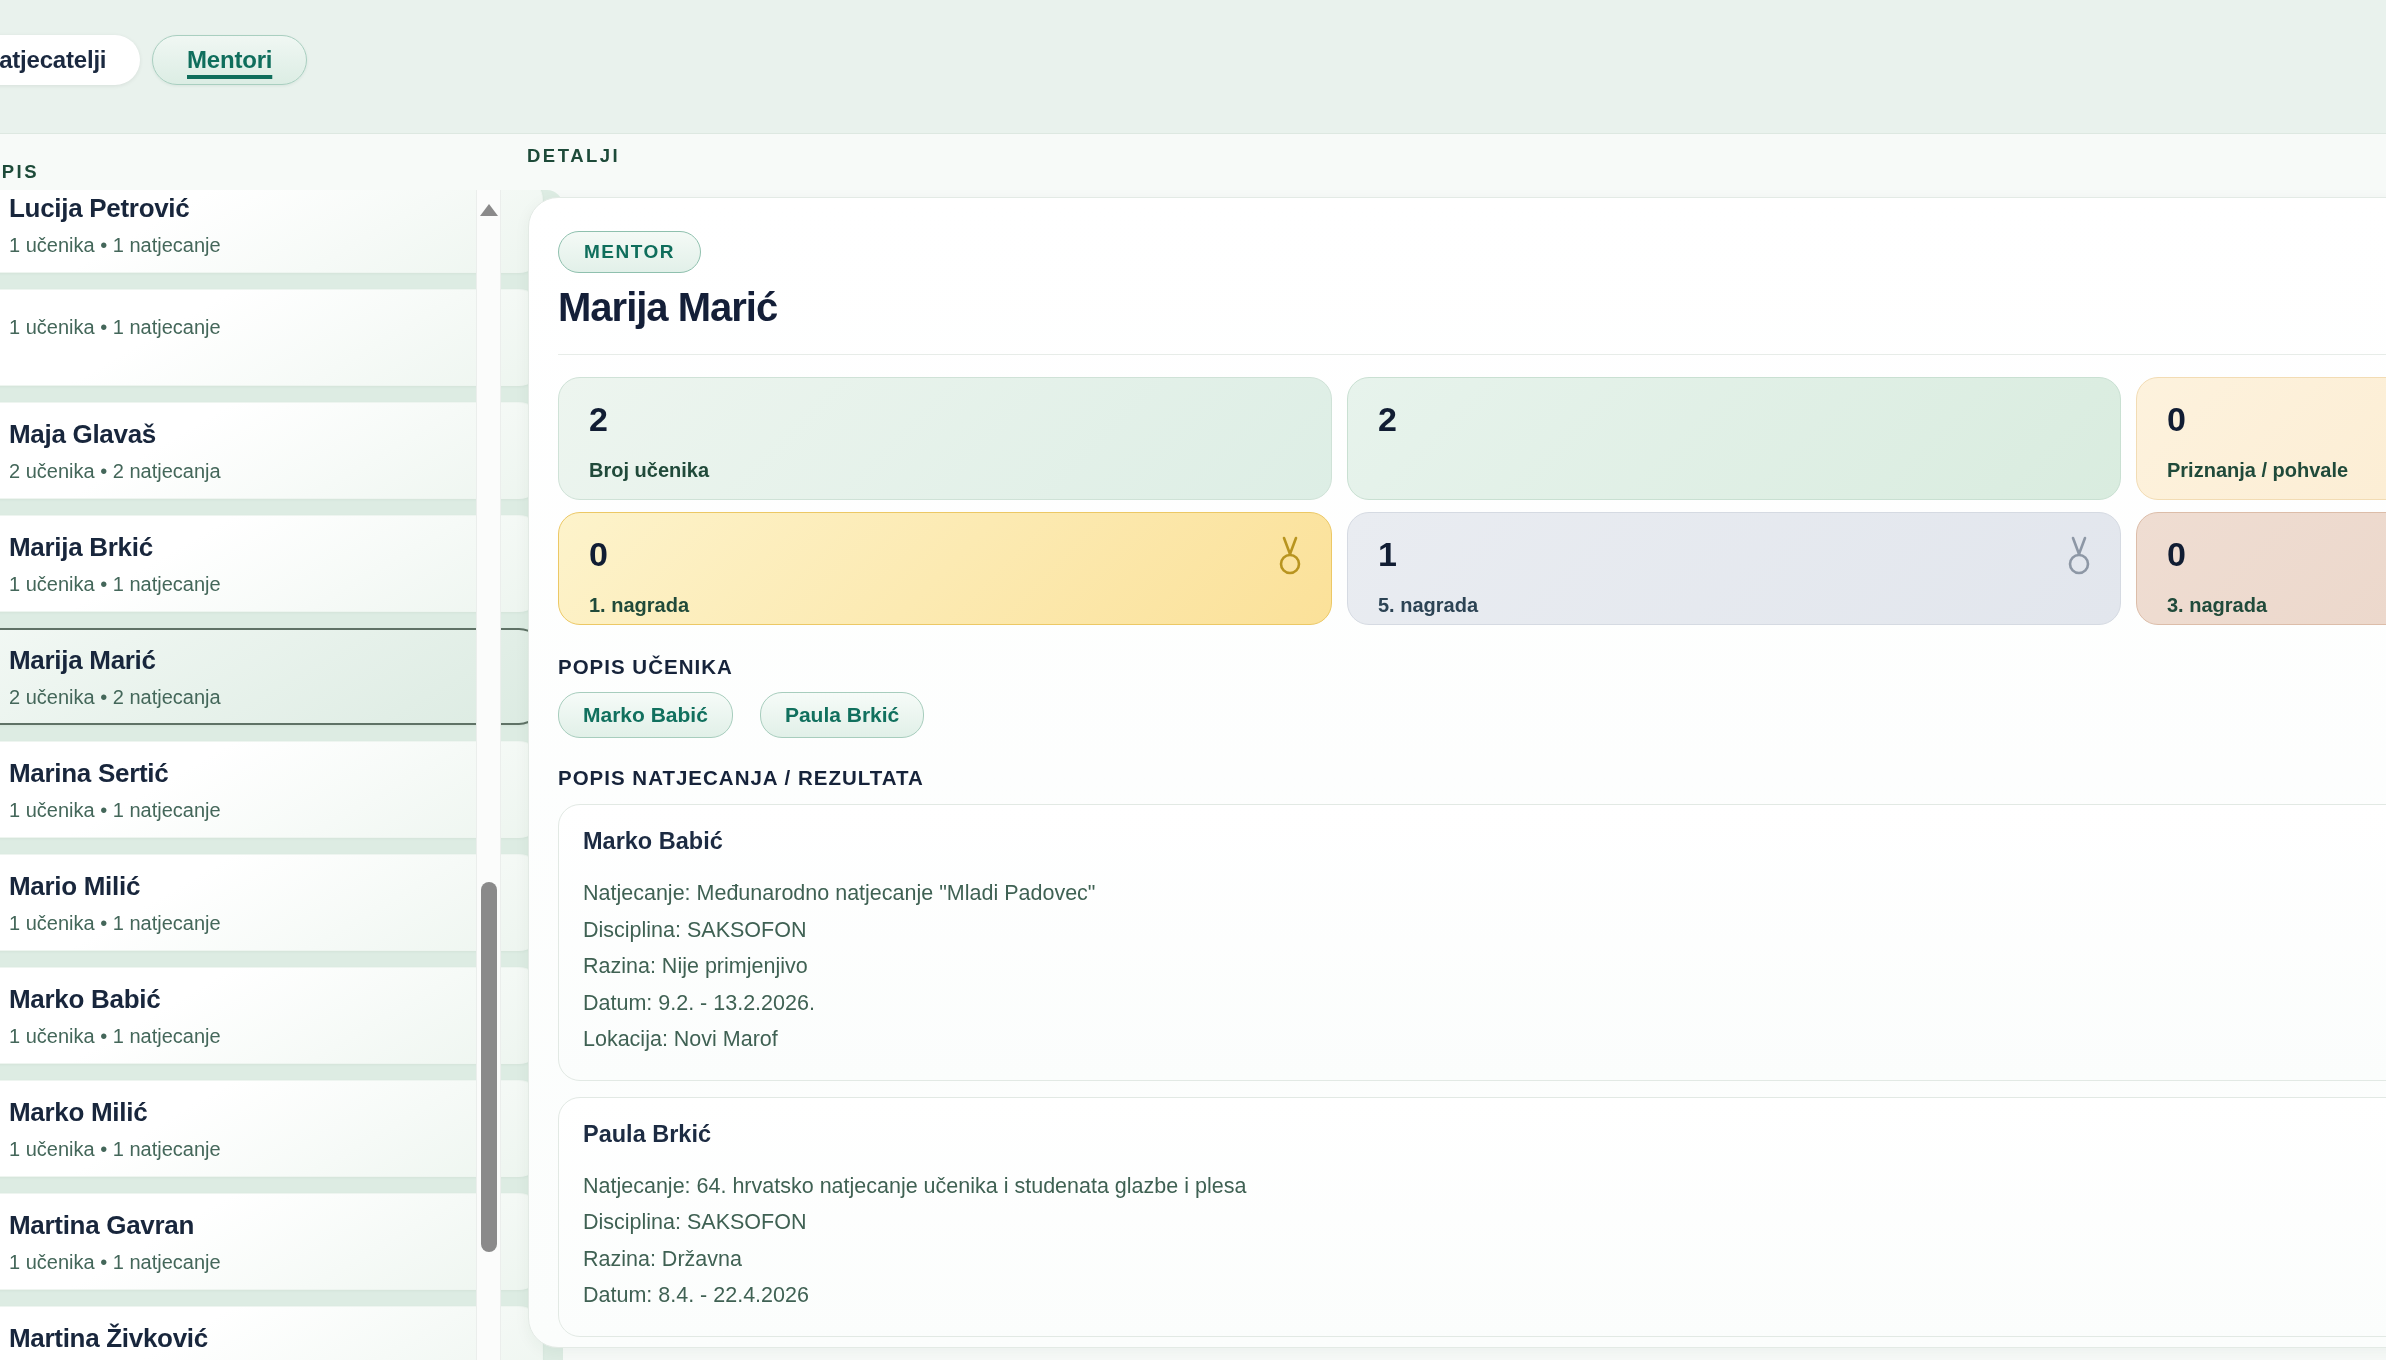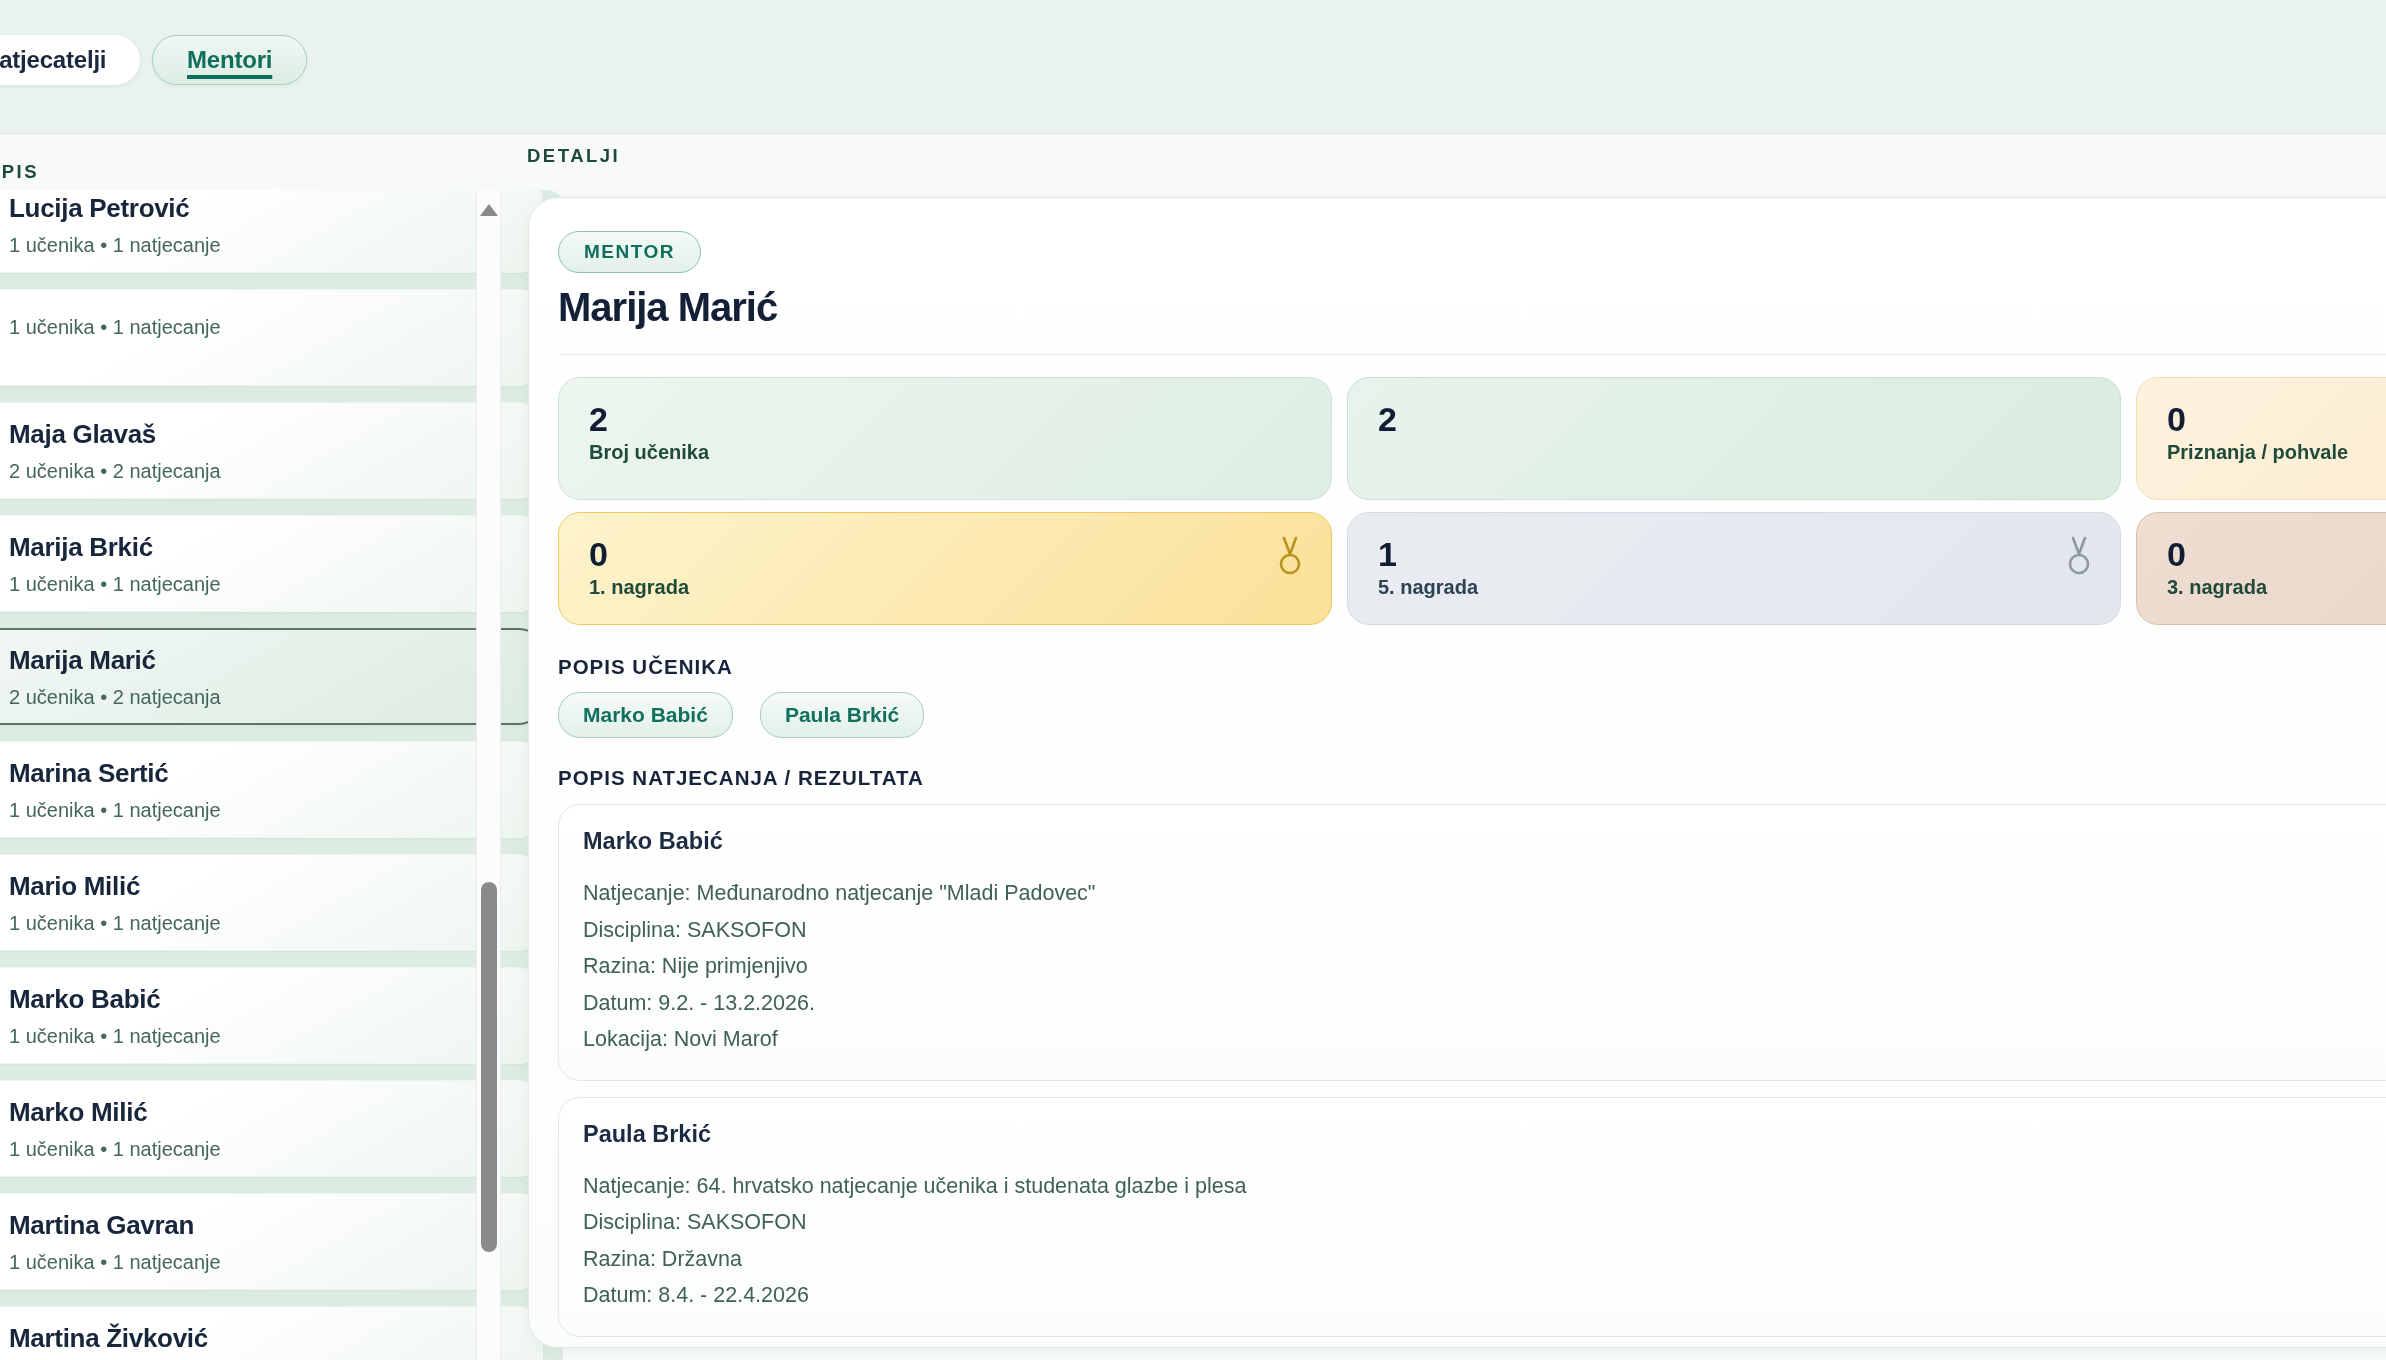--- a/index.html
+++ b/index.html
@@ -94,21 +94,21 @@
   
   .stats-grid{
     margin-top:22px;display:grid;
     grid-template-columns:repeat(3,774px);grid-template-rows:123px 113px;
     column-gap:15px;row-gap:12px;width:2352px;
   }
   .stat{
     position:relative;border-radius:22px;box-sizing:border-box;padding:24px 30px;
   }
   .stat-value{font-size:34px;font-weight:800;color:#111d33;line-height:1.05;}
-  .stat-label{margin-top:3px;font-size:20px;font-weight:700;color:#204a3a;}
+  .stat-label{margin-top:21px;font-size:20px;font-weight:700;color:#204a3a;}
   .s-mint{background:linear-gradient(135deg,#edf5ef,#ddeee5);border:1px solid #cfe2d7;}
   .s-mint2{background:linear-gradient(135deg,#e7f3ec,#d9ecdf);border:1px solid #c9e0d2;}
   .s-peach{background:linear-gradient(135deg,#fdf2dd,#fbe8c9);border:1px solid #f2dcb4;}
   .s-gold{background:linear-gradient(135deg,#fdf3cb,#fbe199);border:1px solid #ecc865;}
   .s-silver{background:linear-gradient(135deg,#e9ecf1,#e2e6ed);border:1px solid #d5dae2;}
   .s-silver .stat-label{color:#2c4354;}
   .s-bronze{background:linear-gradient(135deg,#efddd2,#e8d1c3);border:1px solid #dcbda9;}
   .stat-medal{position:absolute;top:22px;right:28px;}
   .stat-medal.gold{color:#b8941f;}
   .stat-medal.silver{color:#8d97a5;}

